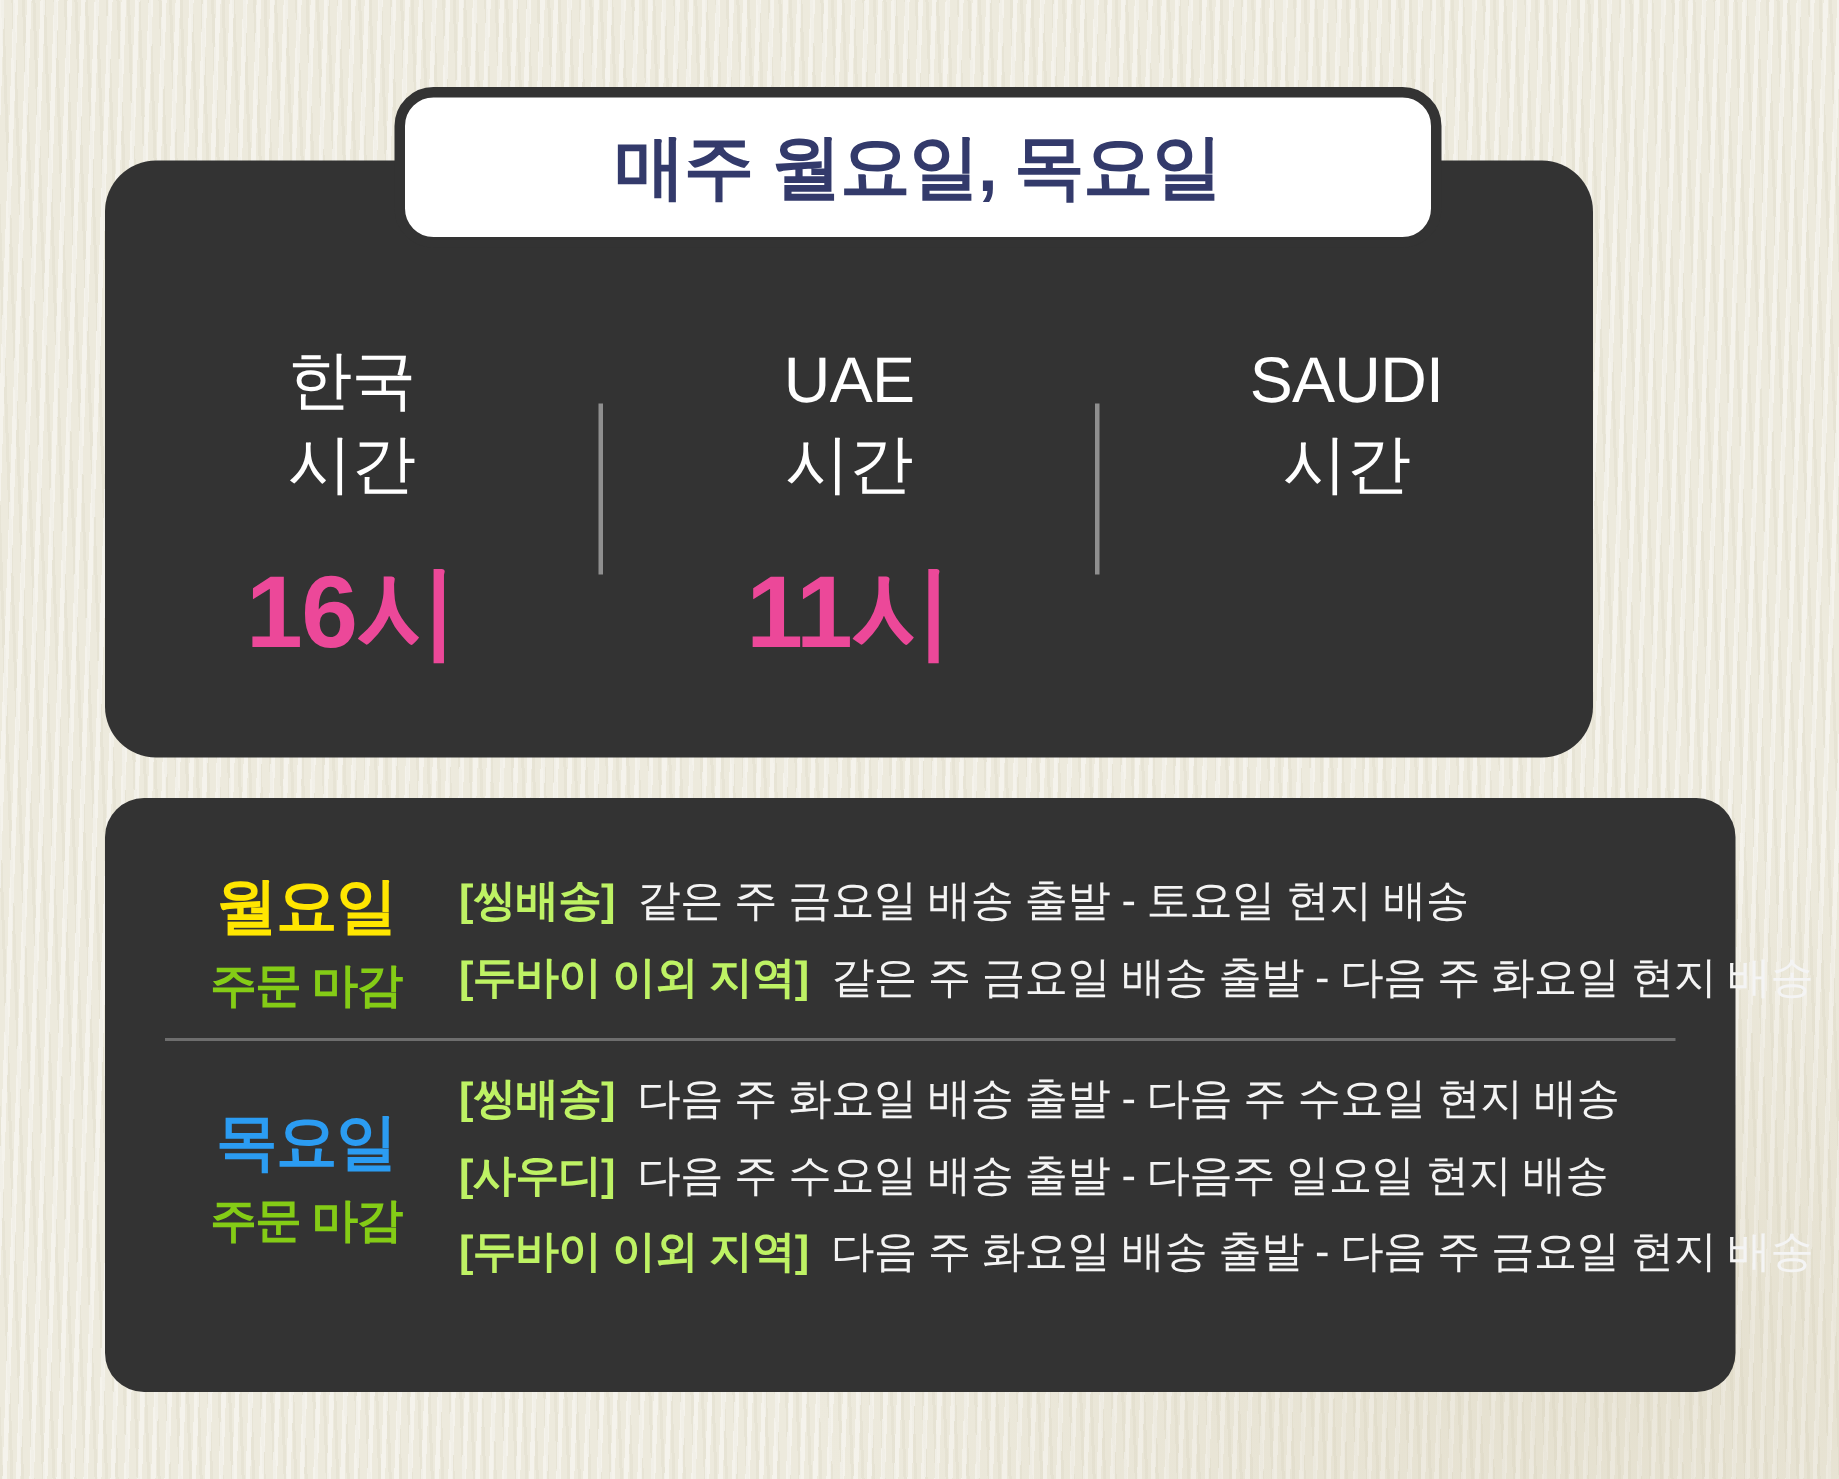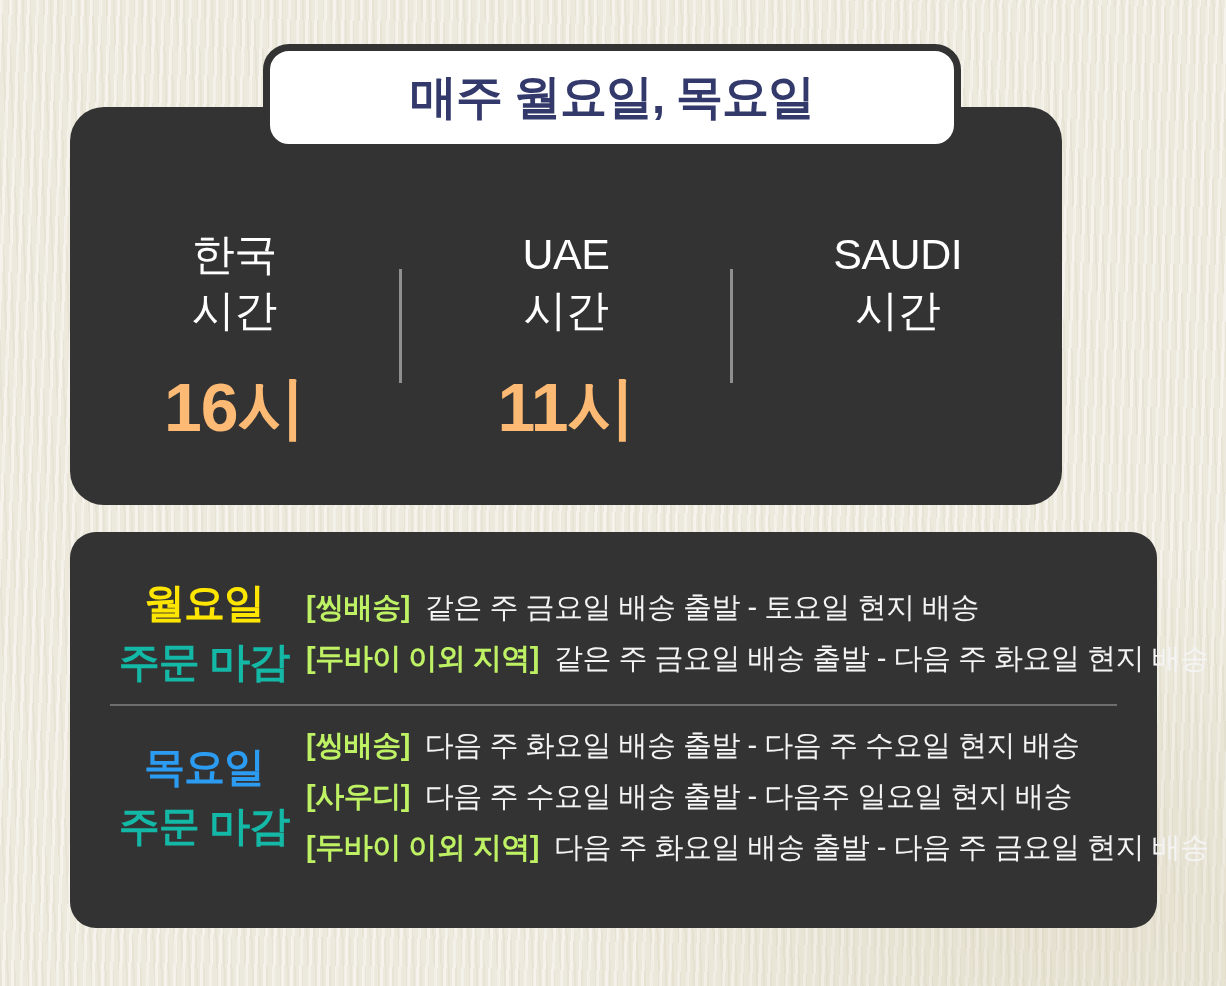--- a/index.html
+++ b/index.html
@@ -6,51 +6,51 @@
   body{
     width:1226px;height:986px;position:relative;overflow:hidden;
     font-family:"Liberation Sans","DejaVu Sans",sans-serif;
     background:
       radial-gradient(900px 600px at 88% 92%, rgba(206,196,168,0.28), transparent 60%),
       repeating-linear-gradient(92deg, rgba(255,255,255,0.45) 0 3px, rgba(255,255,255,0) 3px 9px),
       repeating-linear-gradient(88deg, rgba(201,196,172,0.16) 0 2px, rgba(0,0,0,0) 2px 7px),
       #edeadd;
   }
   .banner{
-    position:absolute;top:44px;left:263px;width:698px;height:107px;box-sizing:border-box;
+    position:absolute;top:58px;left:263px;width:698px;height:107px;box-sizing:border-box;
     background:#ffffff;border:7px solid #333333;border-radius:26px;
     display:flex;align-items:center;justify-content:center;z-index:3;
   }
   .banner-title{
     font-size:47px;font-weight:bold;color:#333a6b;letter-spacing:-1px;
   }
   .tz-card{
     position:absolute;top:107px;left:70px;width:992px;height:398px;
     background:#333333;border-radius:34px;z-index:1;
   }
   .tz-columns{display:flex;margin-top:120px;}
   .tz-col{flex:1;text-align:center;}
   .tz-region,.tz-sub{
     font-size:43px;font-weight:500;color:#ffffff;line-height:1.3;letter-spacing:-0.5px;
   }
   .tz-time{
-    font-size:68px;font-weight:bold;color:#fdba74;margin-top:24px;letter-spacing:-1px;
+    font-size:68px;font-weight:bold;color:#ec4899;margin-top:24px;letter-spacing:-1px;
   }
   .tz-divider{
     width:3px;height:114px;background:#8f8f8f;flex-shrink:0;
     align-self:flex-start;margin-top:42px;
   }
   .sched-card{
     position:absolute;top:532px;left:70px;width:1087px;height:396px;box-sizing:border-box;
     background:#333333;border-radius:26px;padding:44px 40px 0;z-index:1;
   }
   .sched-row{display:flex;align-items:center;}
   .day-col{width:188px;flex-shrink:0;text-align:center;}
   .day-name{font-size:41px;font-weight:bold;letter-spacing:-1px;}
-  .deadline-label{font-size:41px;font-weight:bold;color:#14b8a6;margin-top:4px;letter-spacing:-1px;}
+  .deadline-label{font-size:31px;font-weight:bold;color:#84cc16;margin-top:4px;letter-spacing:-1px;}
   .lines-col{flex:1;padding-left:8px;min-width:0;}
   .sched-line{
     font-size:29px;color:#f4f4f4;line-height:51px;white-space:nowrap;letter-spacing:-0.5px;
   }
   .region-tag{font-weight:bold;color:#bef264;margin-right:15px;}
   .row-divider{height:2px;background:#6e6e6e;margin:14px 0;}
 </style>
 </head>
 <body>
 

